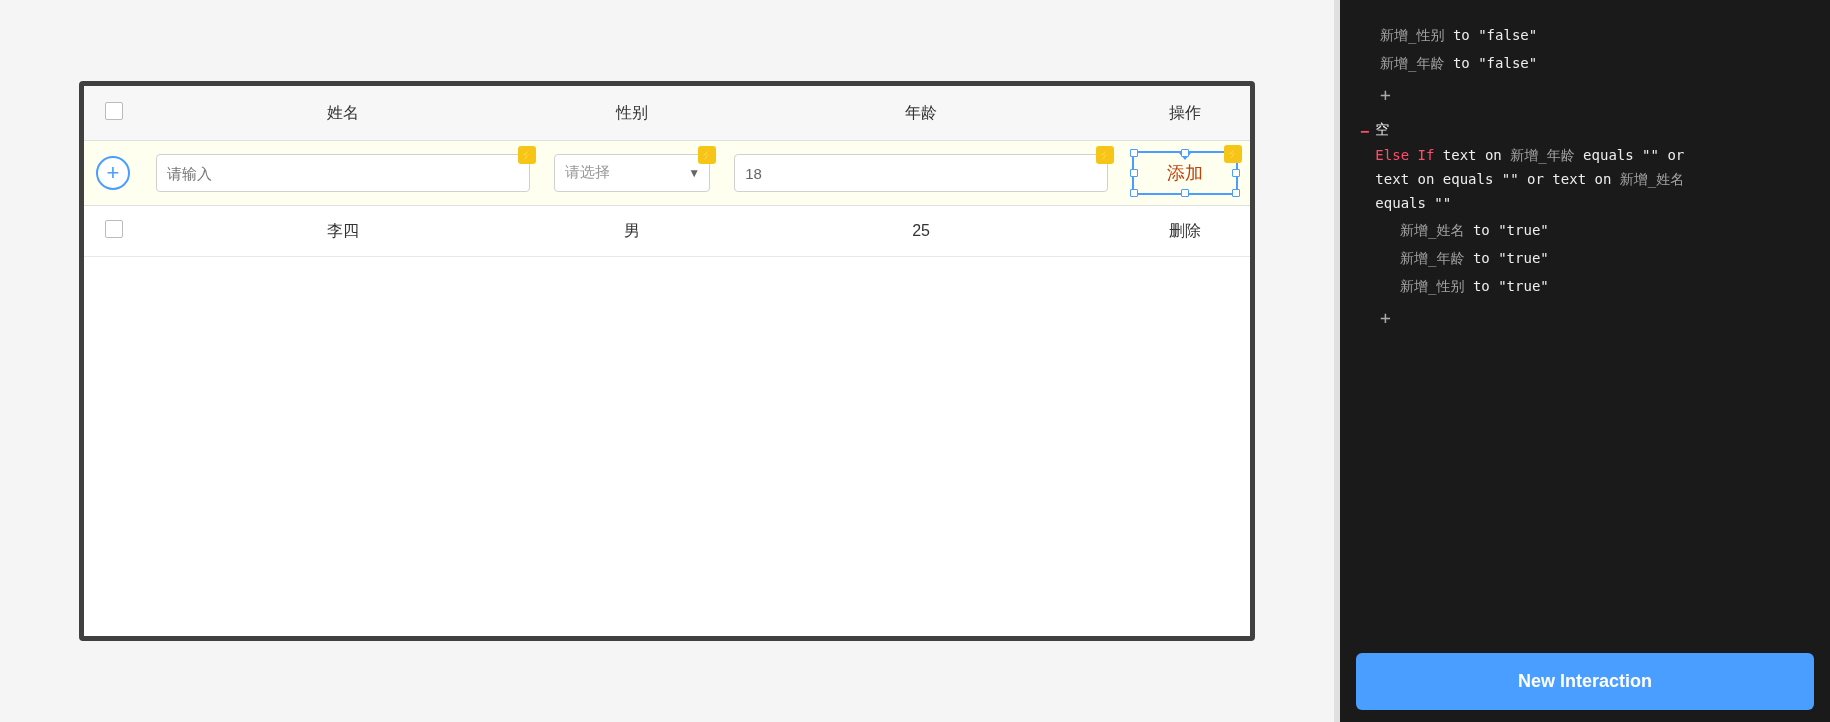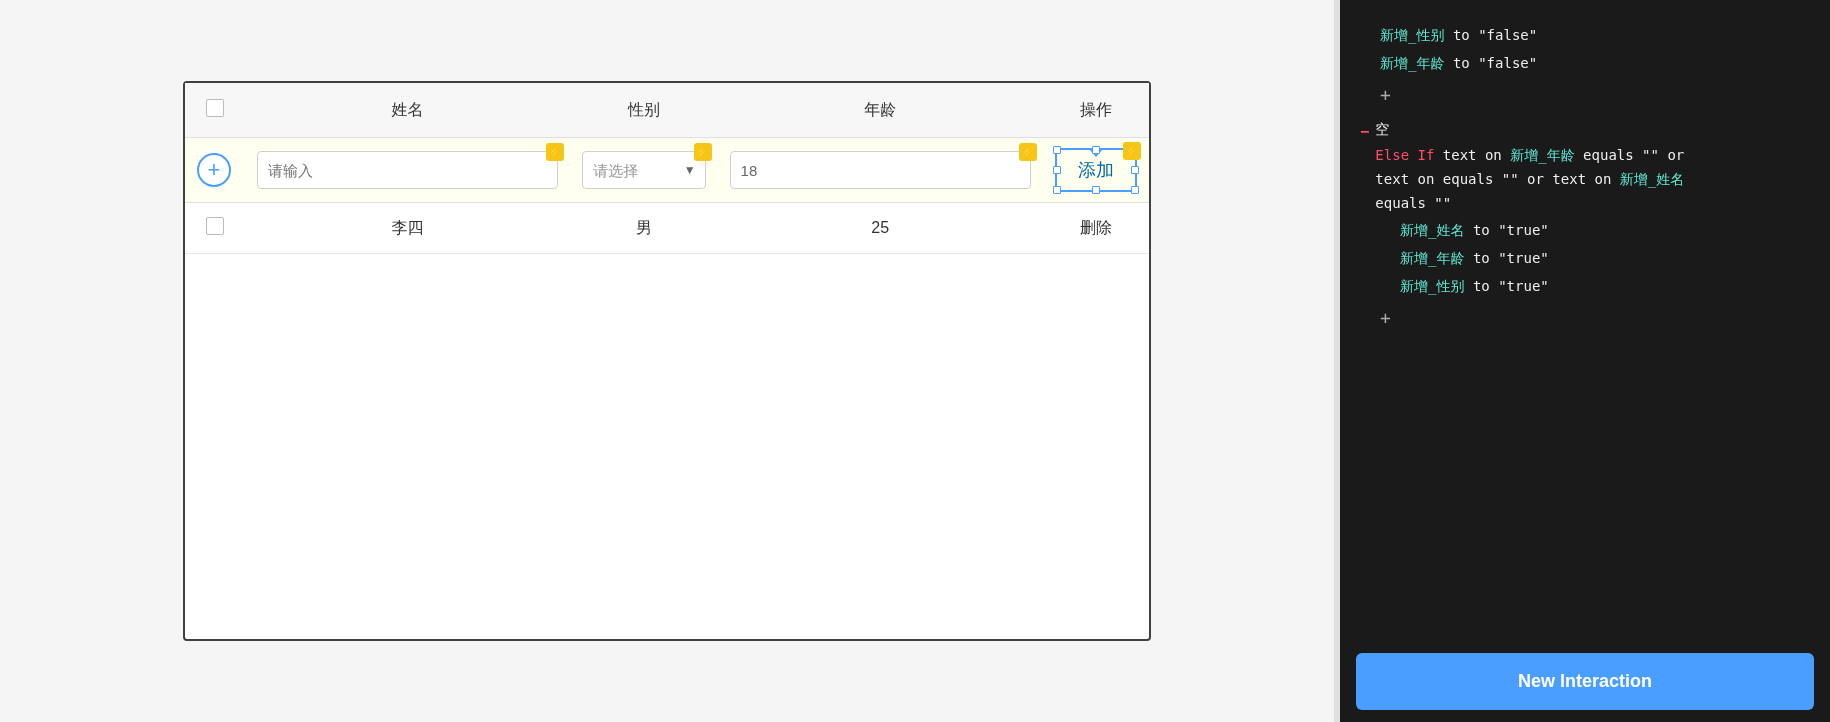--- a/index.html
+++ b/index.html
@@ -17,23 +17,23 @@
       flex: 1;
       background: #f5f5f5;
       display: flex;
       align-items: center;
       justify-content: center;
       padding: 40px;
     }
 
     .table-container {
       background: #fff;
-      border: 2px solid #404040;
+      border: 5px solid #404040;
       border-radius: 4px;
-      width: 968px;
+      width: 1176px;
       min-height: 560px;
     }
 
     table {
       width: 100%;
       border-collapse: collapse;
     }
 
     thead tr {
       background: #f7f7f7;
@@ -117,20 +117,21 @@
       height: 38px;
       border: 1px solid #d0d0d0;
       border-radius: 4px;
       padding: 0 30px 0 10px;
       font-size: 15px;
       color: #999;
       background: #fff;
       appearance: none;
       cursor: pointer;
       outline: none;
+      font-family: Liberation Mono, monospace;
     }
 
     .select-arrow {
       position: absolute;
       right: 10px;
       top: 50%;
       transform: translateY(-50%);
       pointer-events: none;
       color: #666;
       font-size: 12px;
@@ -209,21 +210,21 @@
       left: 50%;
       transform: translateX(-50%);
       width: 0;
       height: 0;
       border-left: 6px solid transparent;
       border-right: 6px solid transparent;
       border-top: 7px solid #4a9eff;
     }
 
     .action-text-blue {
-      color: #0369a1;
+      color: #c2410c;
       font-size: 18px;
       font-weight: 500;
       cursor: pointer;
     }
 
     
     .data-row {
       border-bottom: 1px solid #e8e8e8;
     }
 
@@ -279,21 +280,21 @@
       background: #444;
       border-radius: 3px;
     }
 
     .code-line {
       font-size: 14px;
       line-height: 1.7;
       font-family: "SF Mono", Consolas, monospace;
     }
 
-    .green-text { color: #5eead4; }
+    .green-text { color: #a3a3a3; }
     .white-text { color: #eee; }
     .bold-white { color: #fff; font-weight: bold; }
     .red-text { color: #ff4d6a; }
     .plus-text { color: #aaa; font-size: 18px; cursor: pointer; }
 
     .indent-1 { padding-left: 20px; }
     .indent-2 { padding-left: 40px; }
 
     .section-block {
       margin-bottom: 4px;

